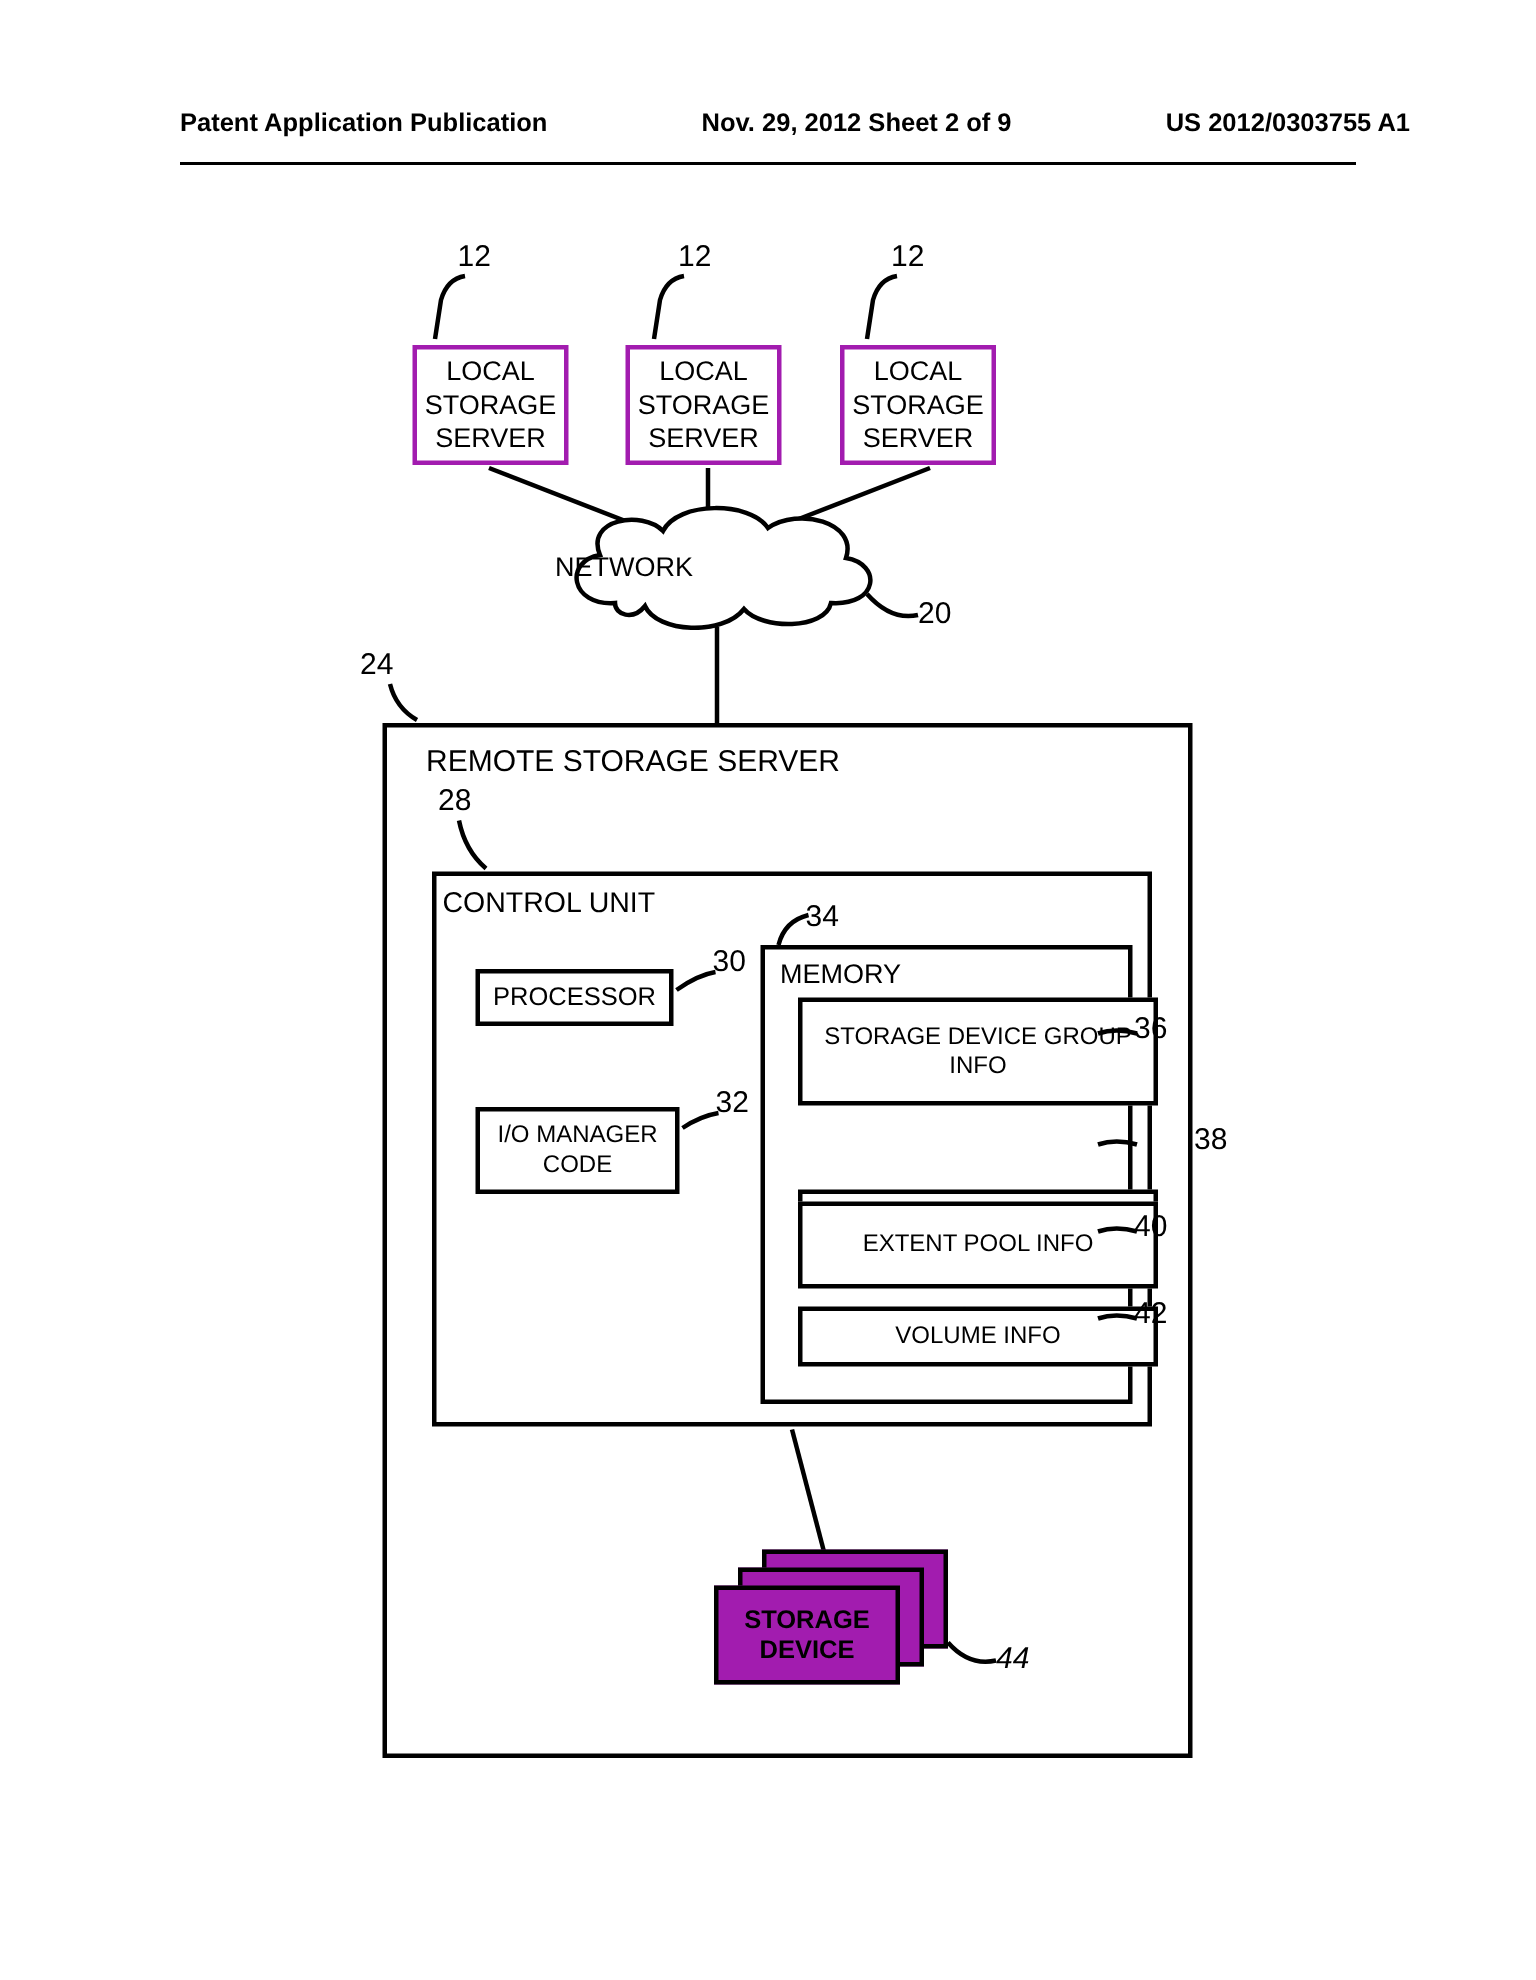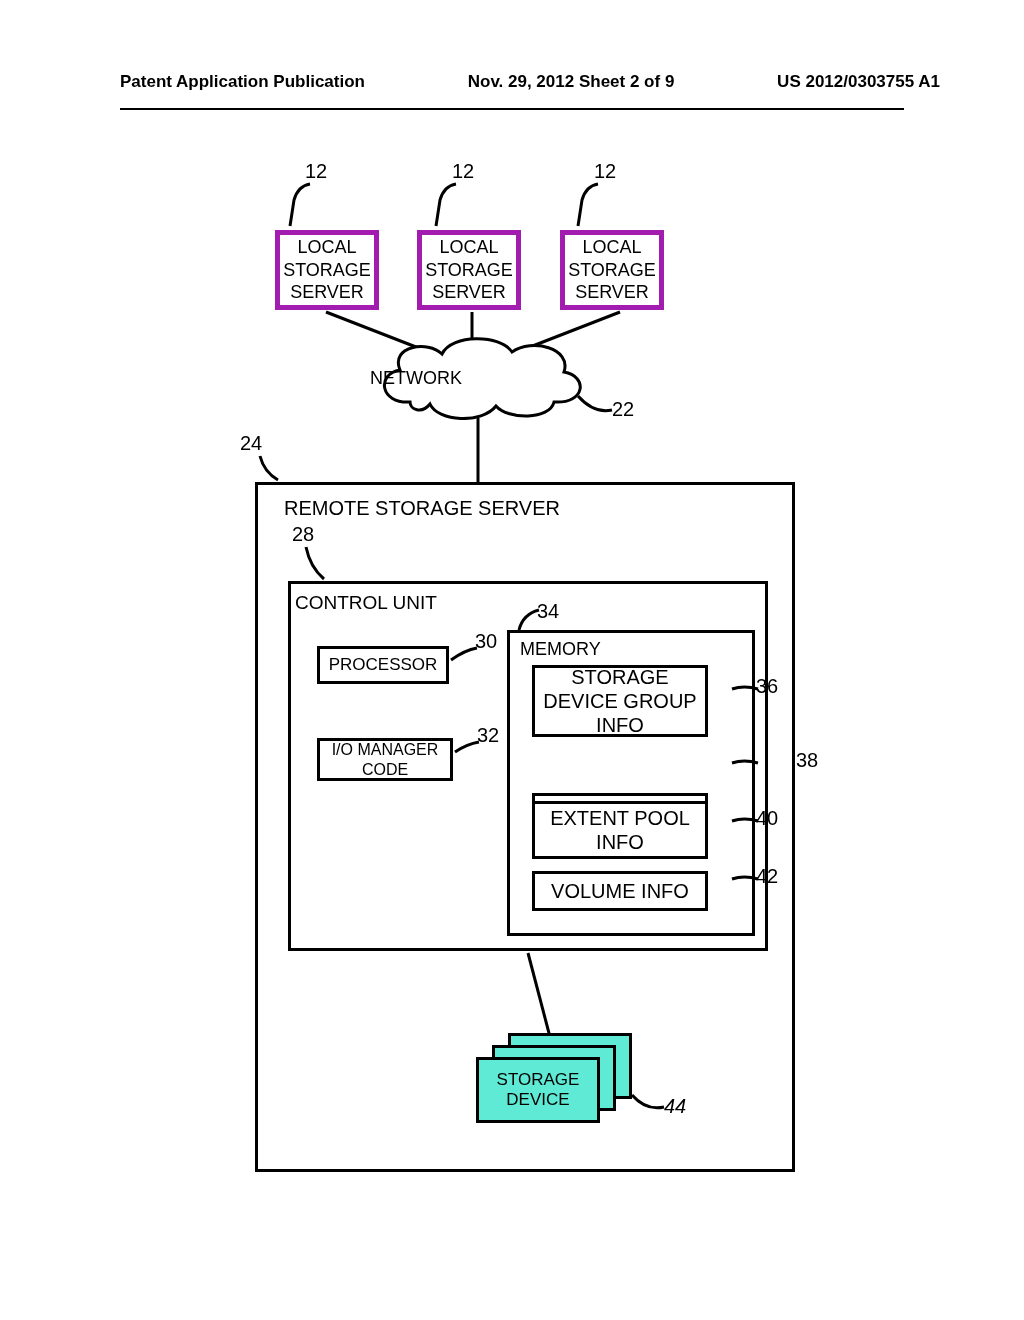--- a/index.html
+++ b/index.html
@@ -26,21 +26,21 @@
       margin: 6px 120px 0 120px;
     }
     .diagram {
       position: relative;
       width: 1024px;
       height: 1150px;
     }
     
     .local-server {
       position: absolute;
-      border: 5px solid #a21caf;
+      border: 3px solid #a21caf;
       text-align: center;
       font-size: 18px;
       line-height: 1.25;
       display: flex;
       align-items: center;
       justify-content: center;
       padding: 0 6px;
       background: white;
     }
     .ls1 { top: 120px; left: 275px; width: 104px; height: 80px; }
@@ -116,21 +116,21 @@
       display: flex;
       align-items: center;
       justify-content: center;
       font-size: 17px;
     }
     .iomgr {
       position: absolute;
       top: 154px;
       left: 26px;
       width: 136px;
-      height: 43px;
+      height: 58px;
       border: 3px solid #000;
       display: flex;
       align-items: center;
       justify-content: center;
       font-size: 16px;
       text-align: center;
       line-height: 1.25;
     }
     .memory {
       position: absolute;
@@ -142,27 +142,27 @@
     }
     .memory-title {
       position: absolute;
       top: 6px;
       left: 10px;
       font-size: 18px;
     }
     .mem-item {
       position: absolute;
       left: 22px;
-      width: 176px;
-      border: 3px solid #000;
-      display: flex;
-      align-items: center;
-      justify-content: center;
-      text-align: center;
-      font-size: 20px;
+      width: 240px;
+      border: 3px solid #000;
+      display: flex;
+      align-items: center;
+      justify-content: center;
+      text-align: center;
+      font-size: 16px;
       line-height: 1.2;
       padding: 2px 4px;
       background: white;
     }
     .mi1 { top: 32px;  height: 72px; }
     .mi2 { top: 116px; height: 40px; margin-top: 44px; }
     .mi3 { top: 168px; height: 58px; }
     .mi4 { top: 238px; height: 40px; }
 
     
@@ -171,21 +171,22 @@
       top: 548px;
       left: 218px;
       width: 168px;
       height: 100px;
     }
     .stack-box {
       position: absolute;
       width: 124px;
       height: 66px;
       border: 3px solid #000;
-      background: #5eead4;
+      background: #a21caf;
+      font-weight: bold;
     }
     .sb3 { top: 0px;  left: 32px; }
     .sb2 { top: 12px; left: 16px; }
     .sb1 {
       top: 24px;
       left: 0px;
       display: flex;
       align-items: center;
       justify-content: center;
       text-align: center;
@@ -256,21 +257,21 @@
              C 18 12, 56 6, 70 20
              C 80 0, 128 0, 140 18
              C 160 4, 200 14, 192 38
              C 216 42, 214 70, 182 68
              C 178 86, 136 86, 124 72
              C 110 90, 66 88, 58 70
              C 50 80, 38 76, 38 68 Z" stroke="#000" stroke-width="3" fill="white"></path>
   </svg>
   <div class="cloud-label">NETWORK</div>
 
-  <div class="refnum" style="top:288px; left:612px;">22</div>
+  <div class="refnum" style="top:288px; left:612px;">20</div>
   <svg class="lead" style="top:282px; left:576px;" width="40" height="24">
       <path d="M2,4 Q18,22 36,18" stroke="#000" stroke-width="3" fill="none"></path>
     </svg>
 
   <svg class="lead" style="top:306px; left:468px;" width="20" height="68">
       <line x1="10" y1="2" x2="10" y2="66" stroke="#000" stroke-width="3"></line>
     </svg>
 
   <div class="refnum" style="top:322px; left:240px;">24</div>
   <svg class="lead" style="top:344px; left:258px;" width="24" height="30">

